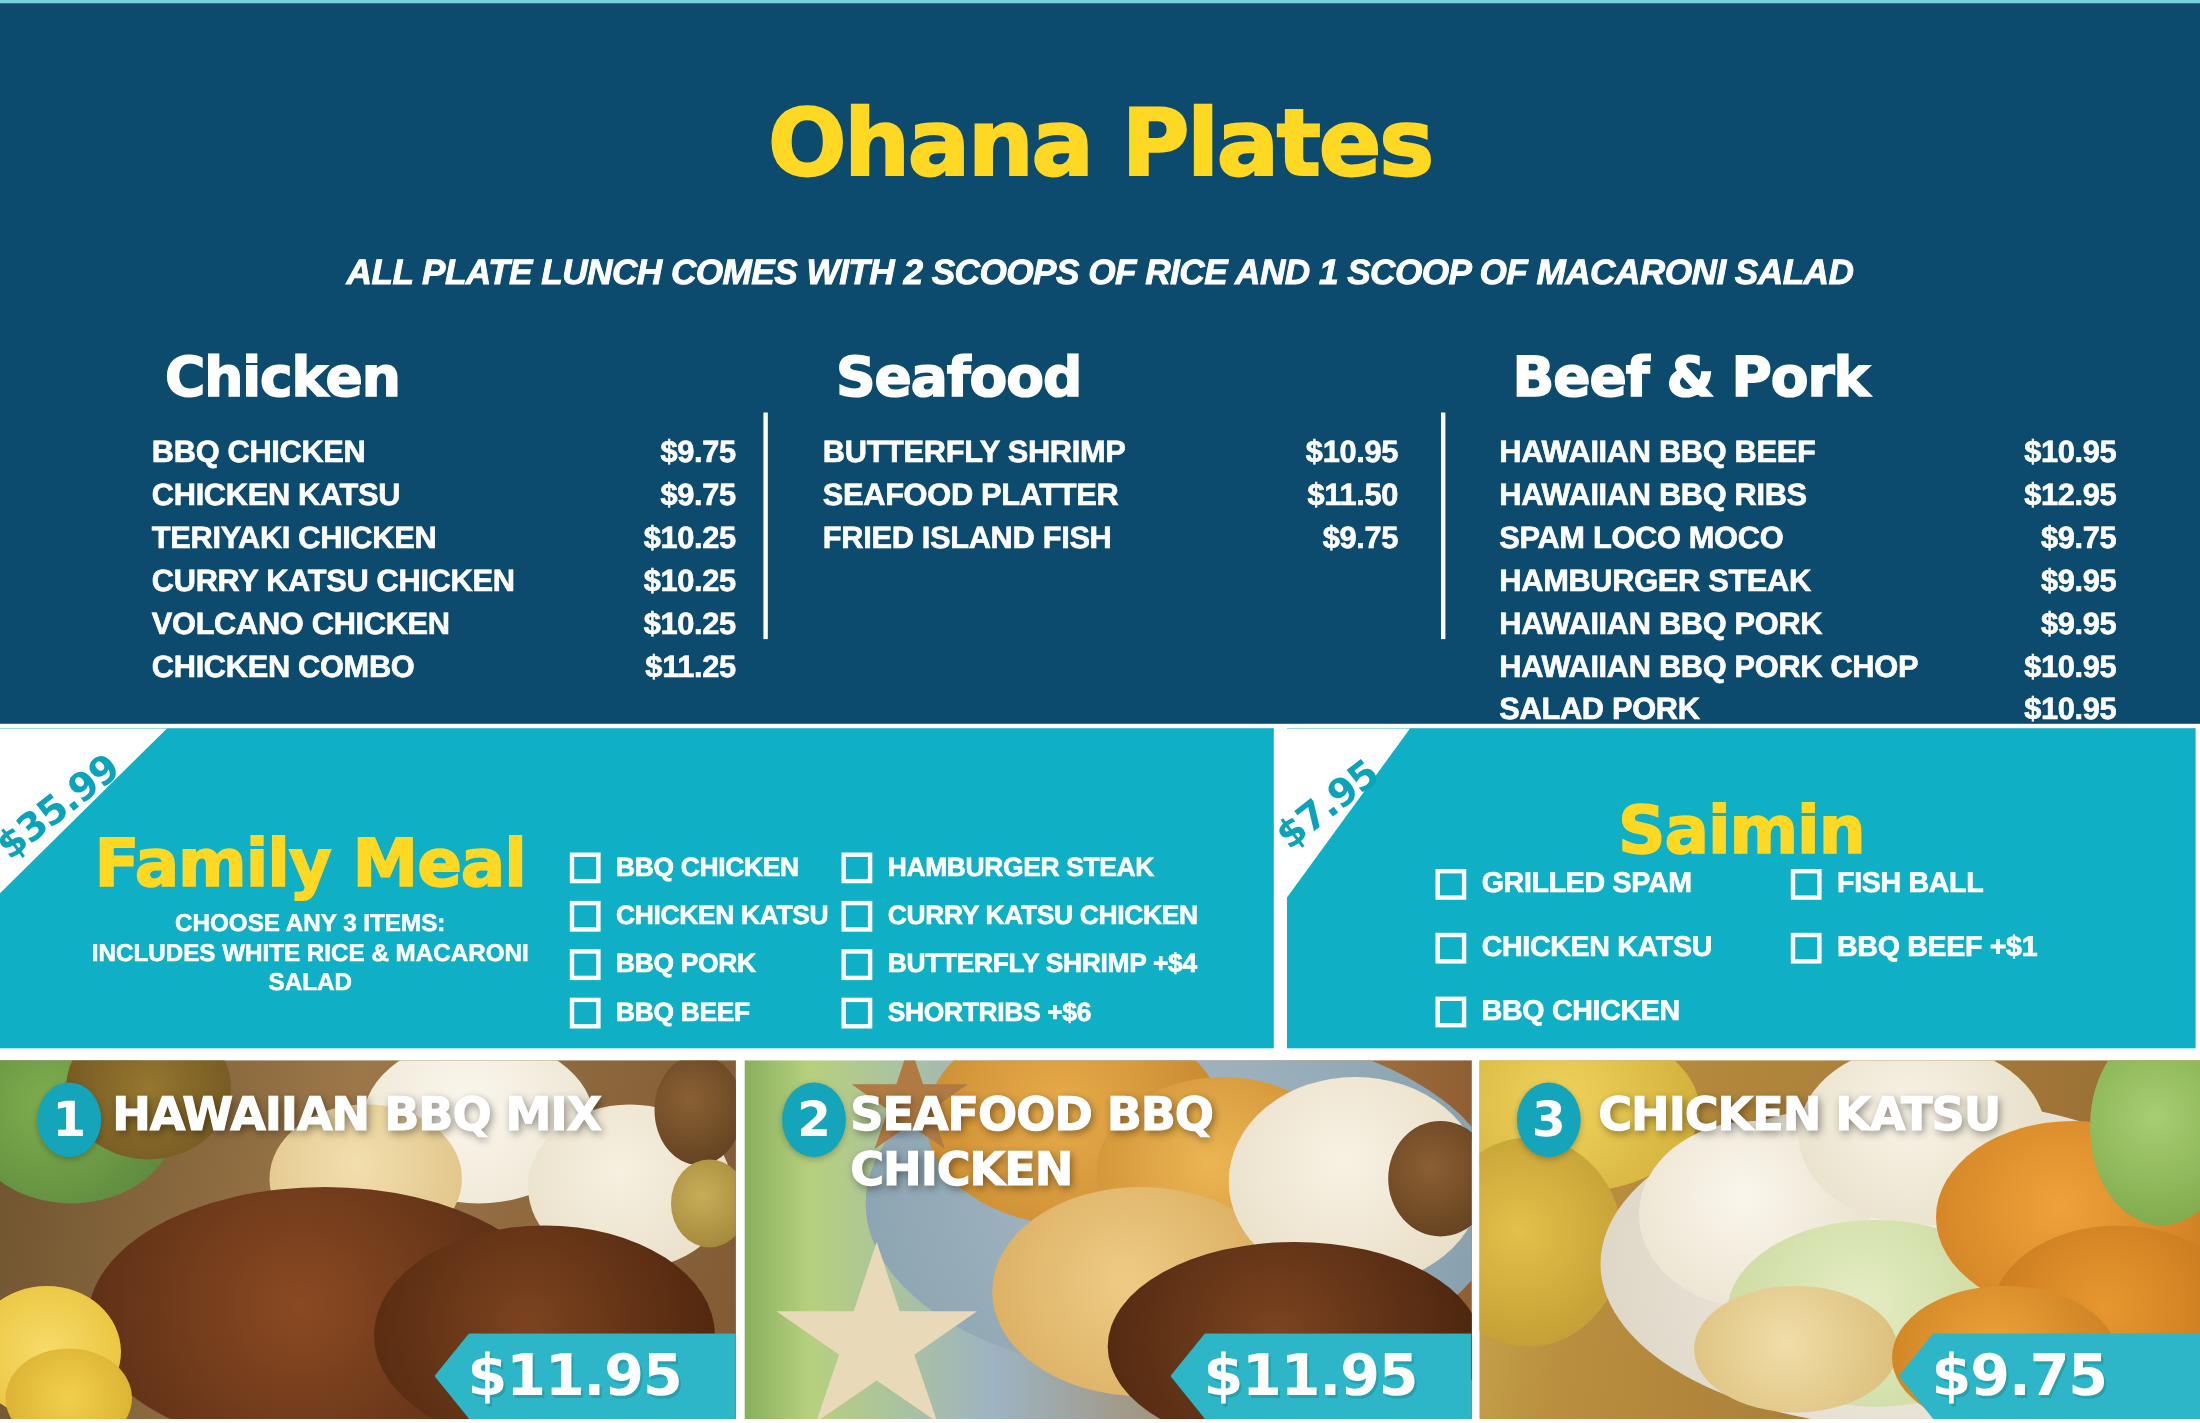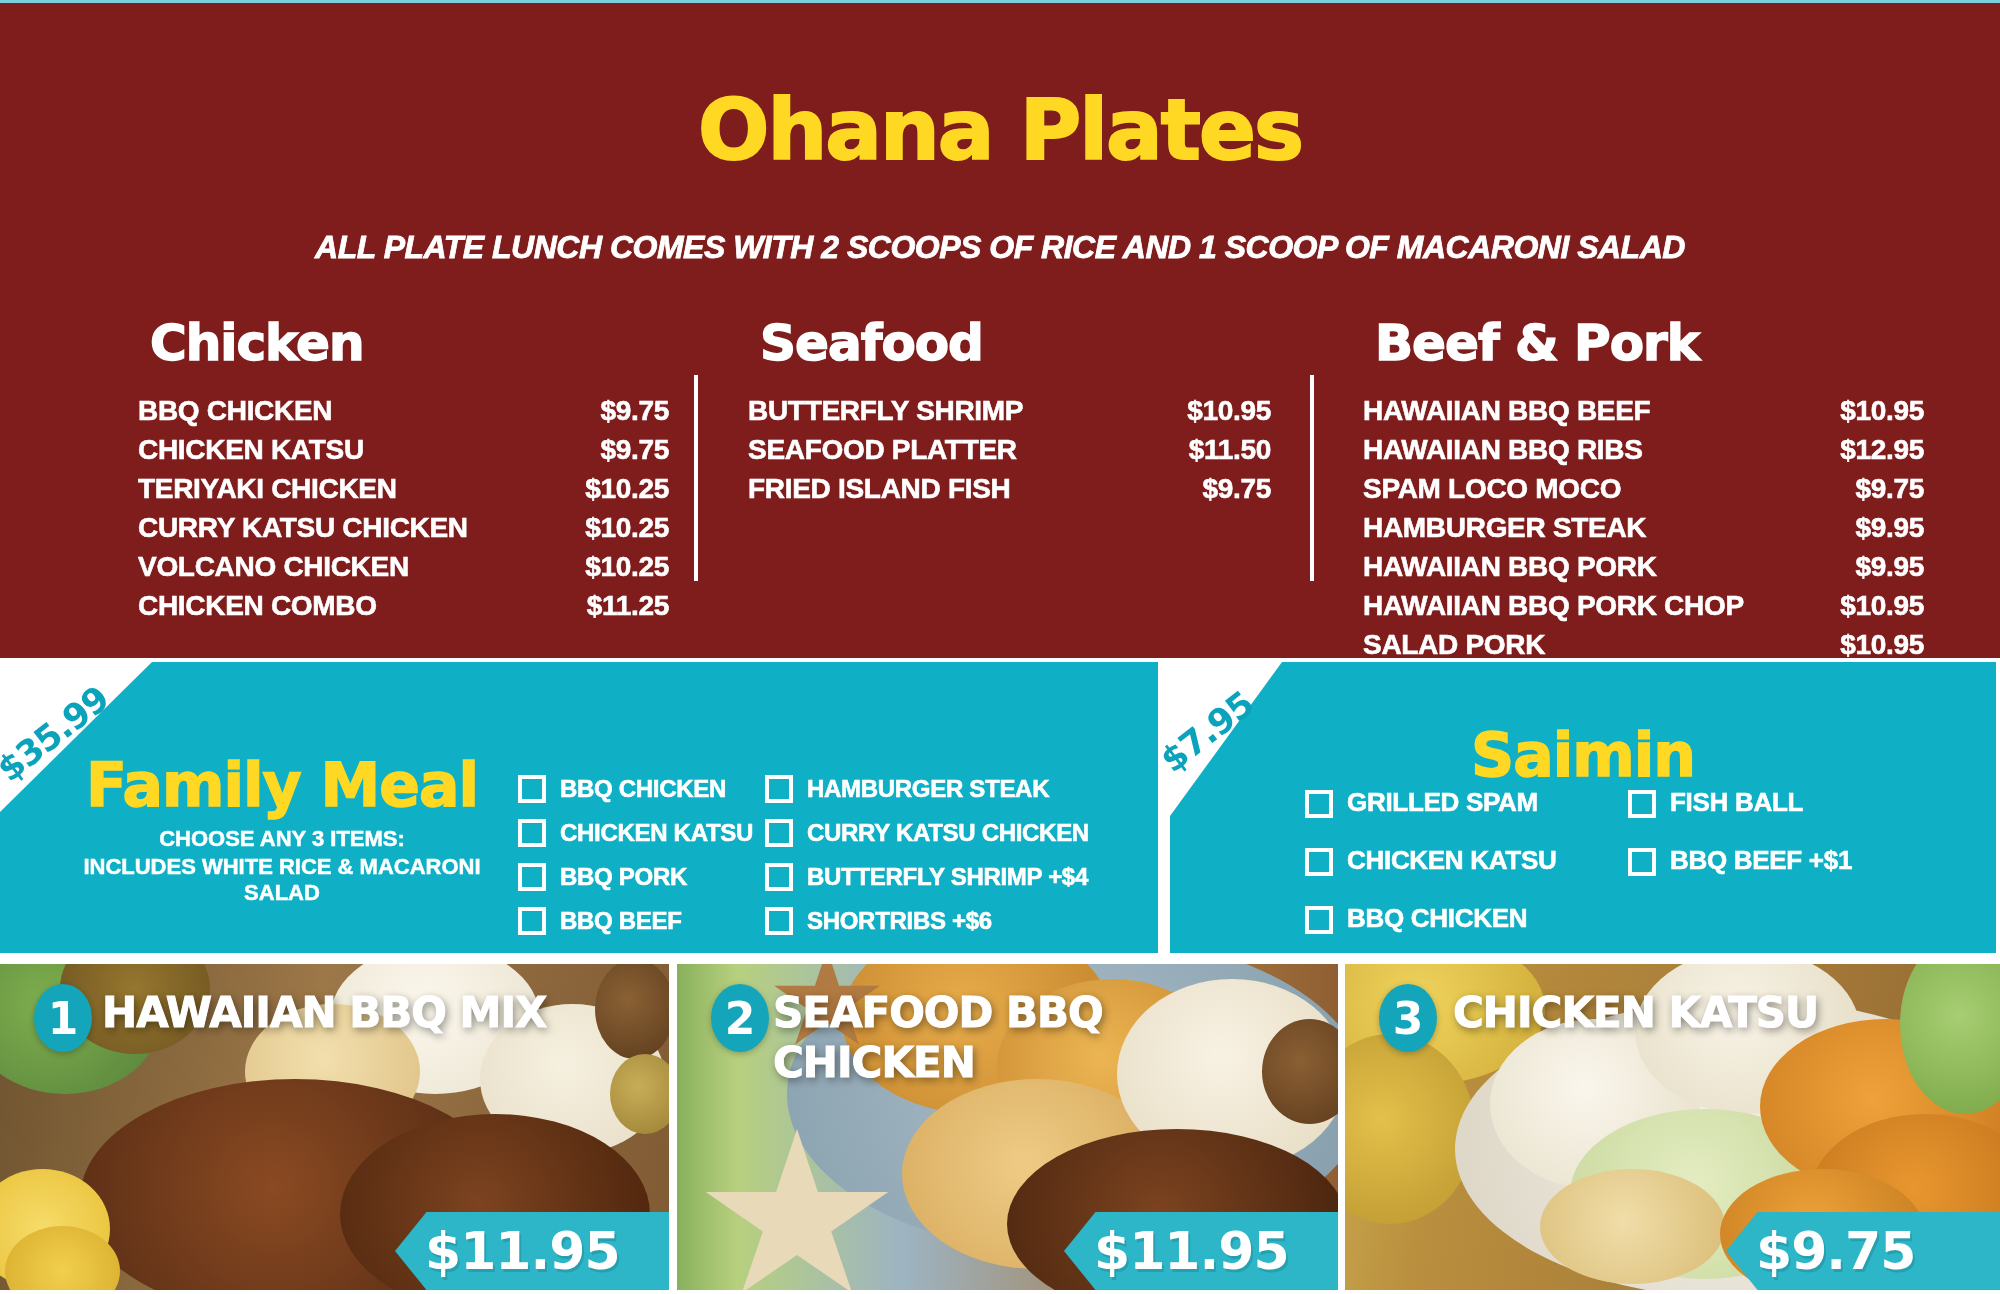--- a/index.html
+++ b/index.html
@@ -1,21 +1,21 @@
 <!DOCTYPE html>
 <html><head>
 <meta charset="utf-8">
 <style>
   html,body{margin:0;padding:0;}
   body{width:2000px;height:1294px;background:#ffffff;font-family:"Liberation Sans",sans-serif;}
   .page{position:relative;width:2000px;height:1294px;background:#ffffff;overflow:hidden;}
   .display{font-family:"DejaVu Sans",sans-serif;font-weight:bold;}
 
   
-  .top-panel{position:absolute;left:0;top:0;width:2000px;height:655px;background:#7f1d1d;border-top:3px solid #79cfdb;}
+  .top-panel{position:absolute;left:0;top:0;width:2000px;height:655px;background:#0c4a6e;border-top:3px solid #79cfdb;}
   .title{position:absolute;left:0;top:78px;width:2000px;margin:0;text-align:center;
          color:#ffd824;font-size:84px;letter-spacing:-2px;-webkit-text-stroke:2px #ffd824;}
   .subtitle{position:absolute;left:0;top:226px;width:2000px;text-align:center;color:#ffffff;
             font-style:italic;font-weight:bold;font-size:32px;letter-spacing:-0.5px;-webkit-text-stroke:0.8px #fff;}
   .col{position:absolute;top:296px;}
   .col-h{margin:12px;height:68px;line-height:64px;text-align:left;color:#ffffff;font-size:50px;
          letter-spacing:-1px;-webkit-text-stroke:1.5px #ffffff;}
   .mrow{display:flex;justify-content:space-between;align-items:center;height:39px;}
   .ml,.mp{color:#ffffff;font-weight:bold;font-size:28px;letter-spacing:-0.3px;-webkit-text-stroke:0.6px #fff;white-space:nowrap;}
   .col1{left:138px;width:531px;}

